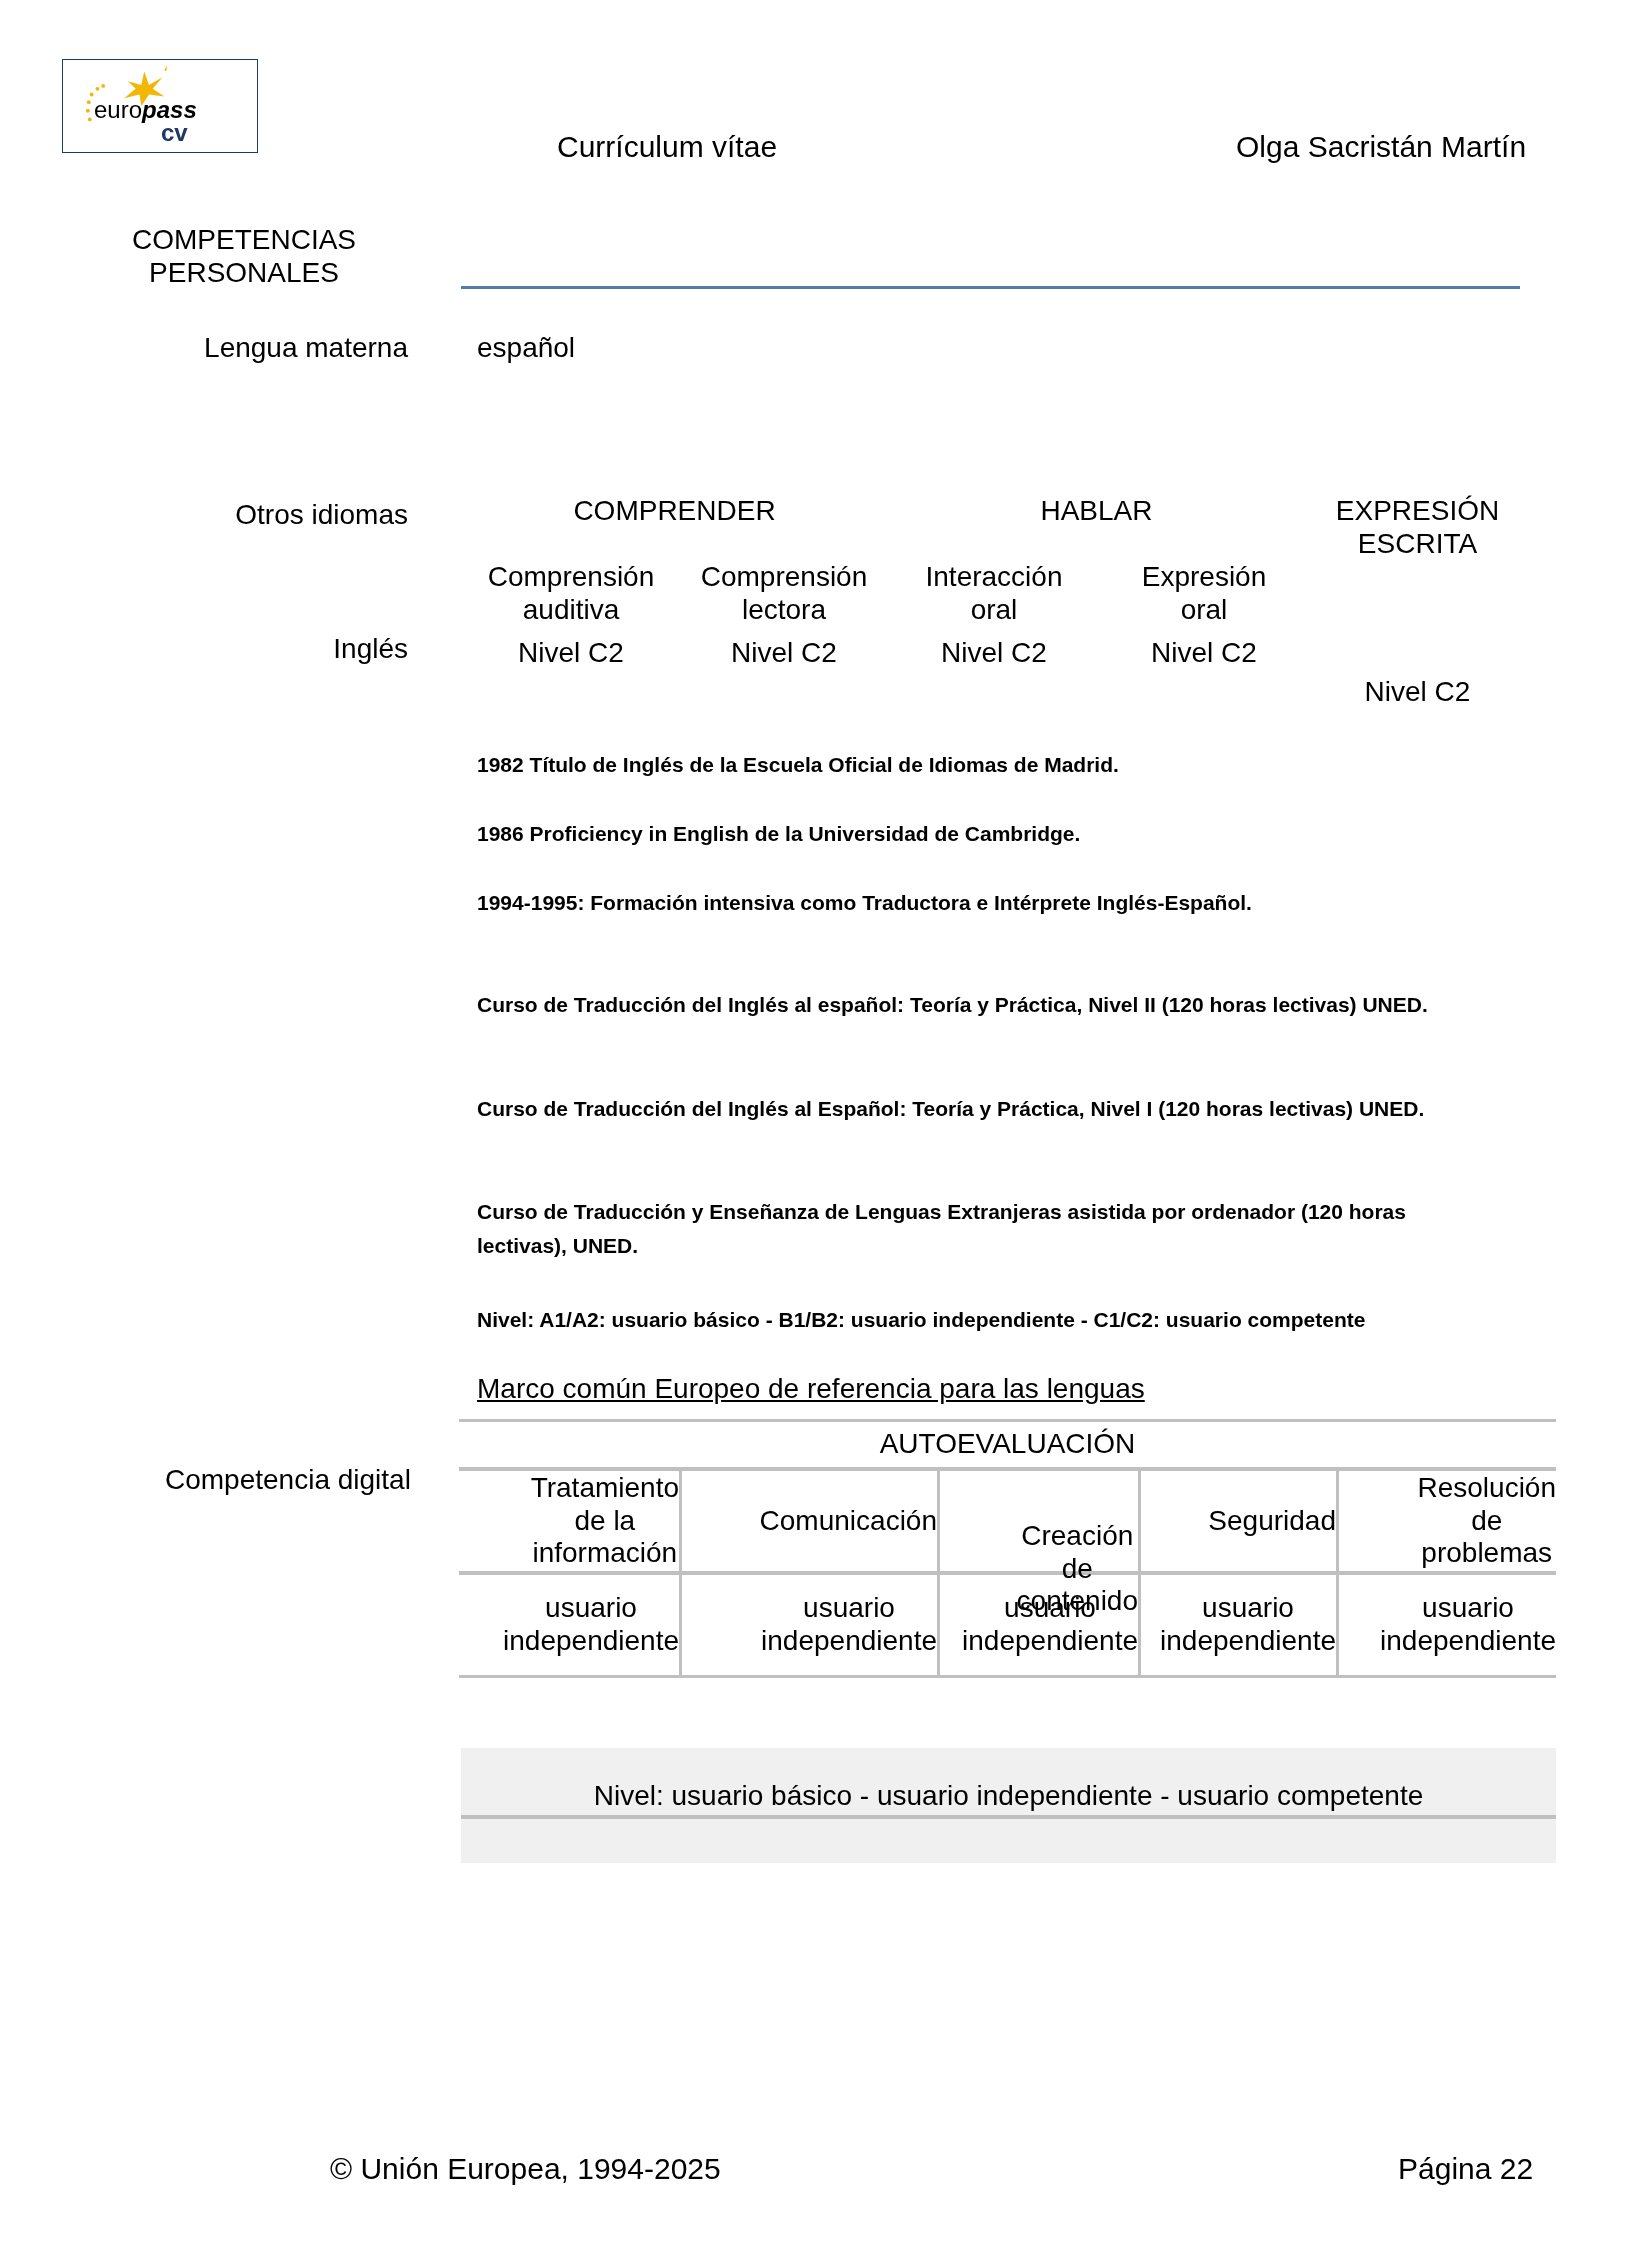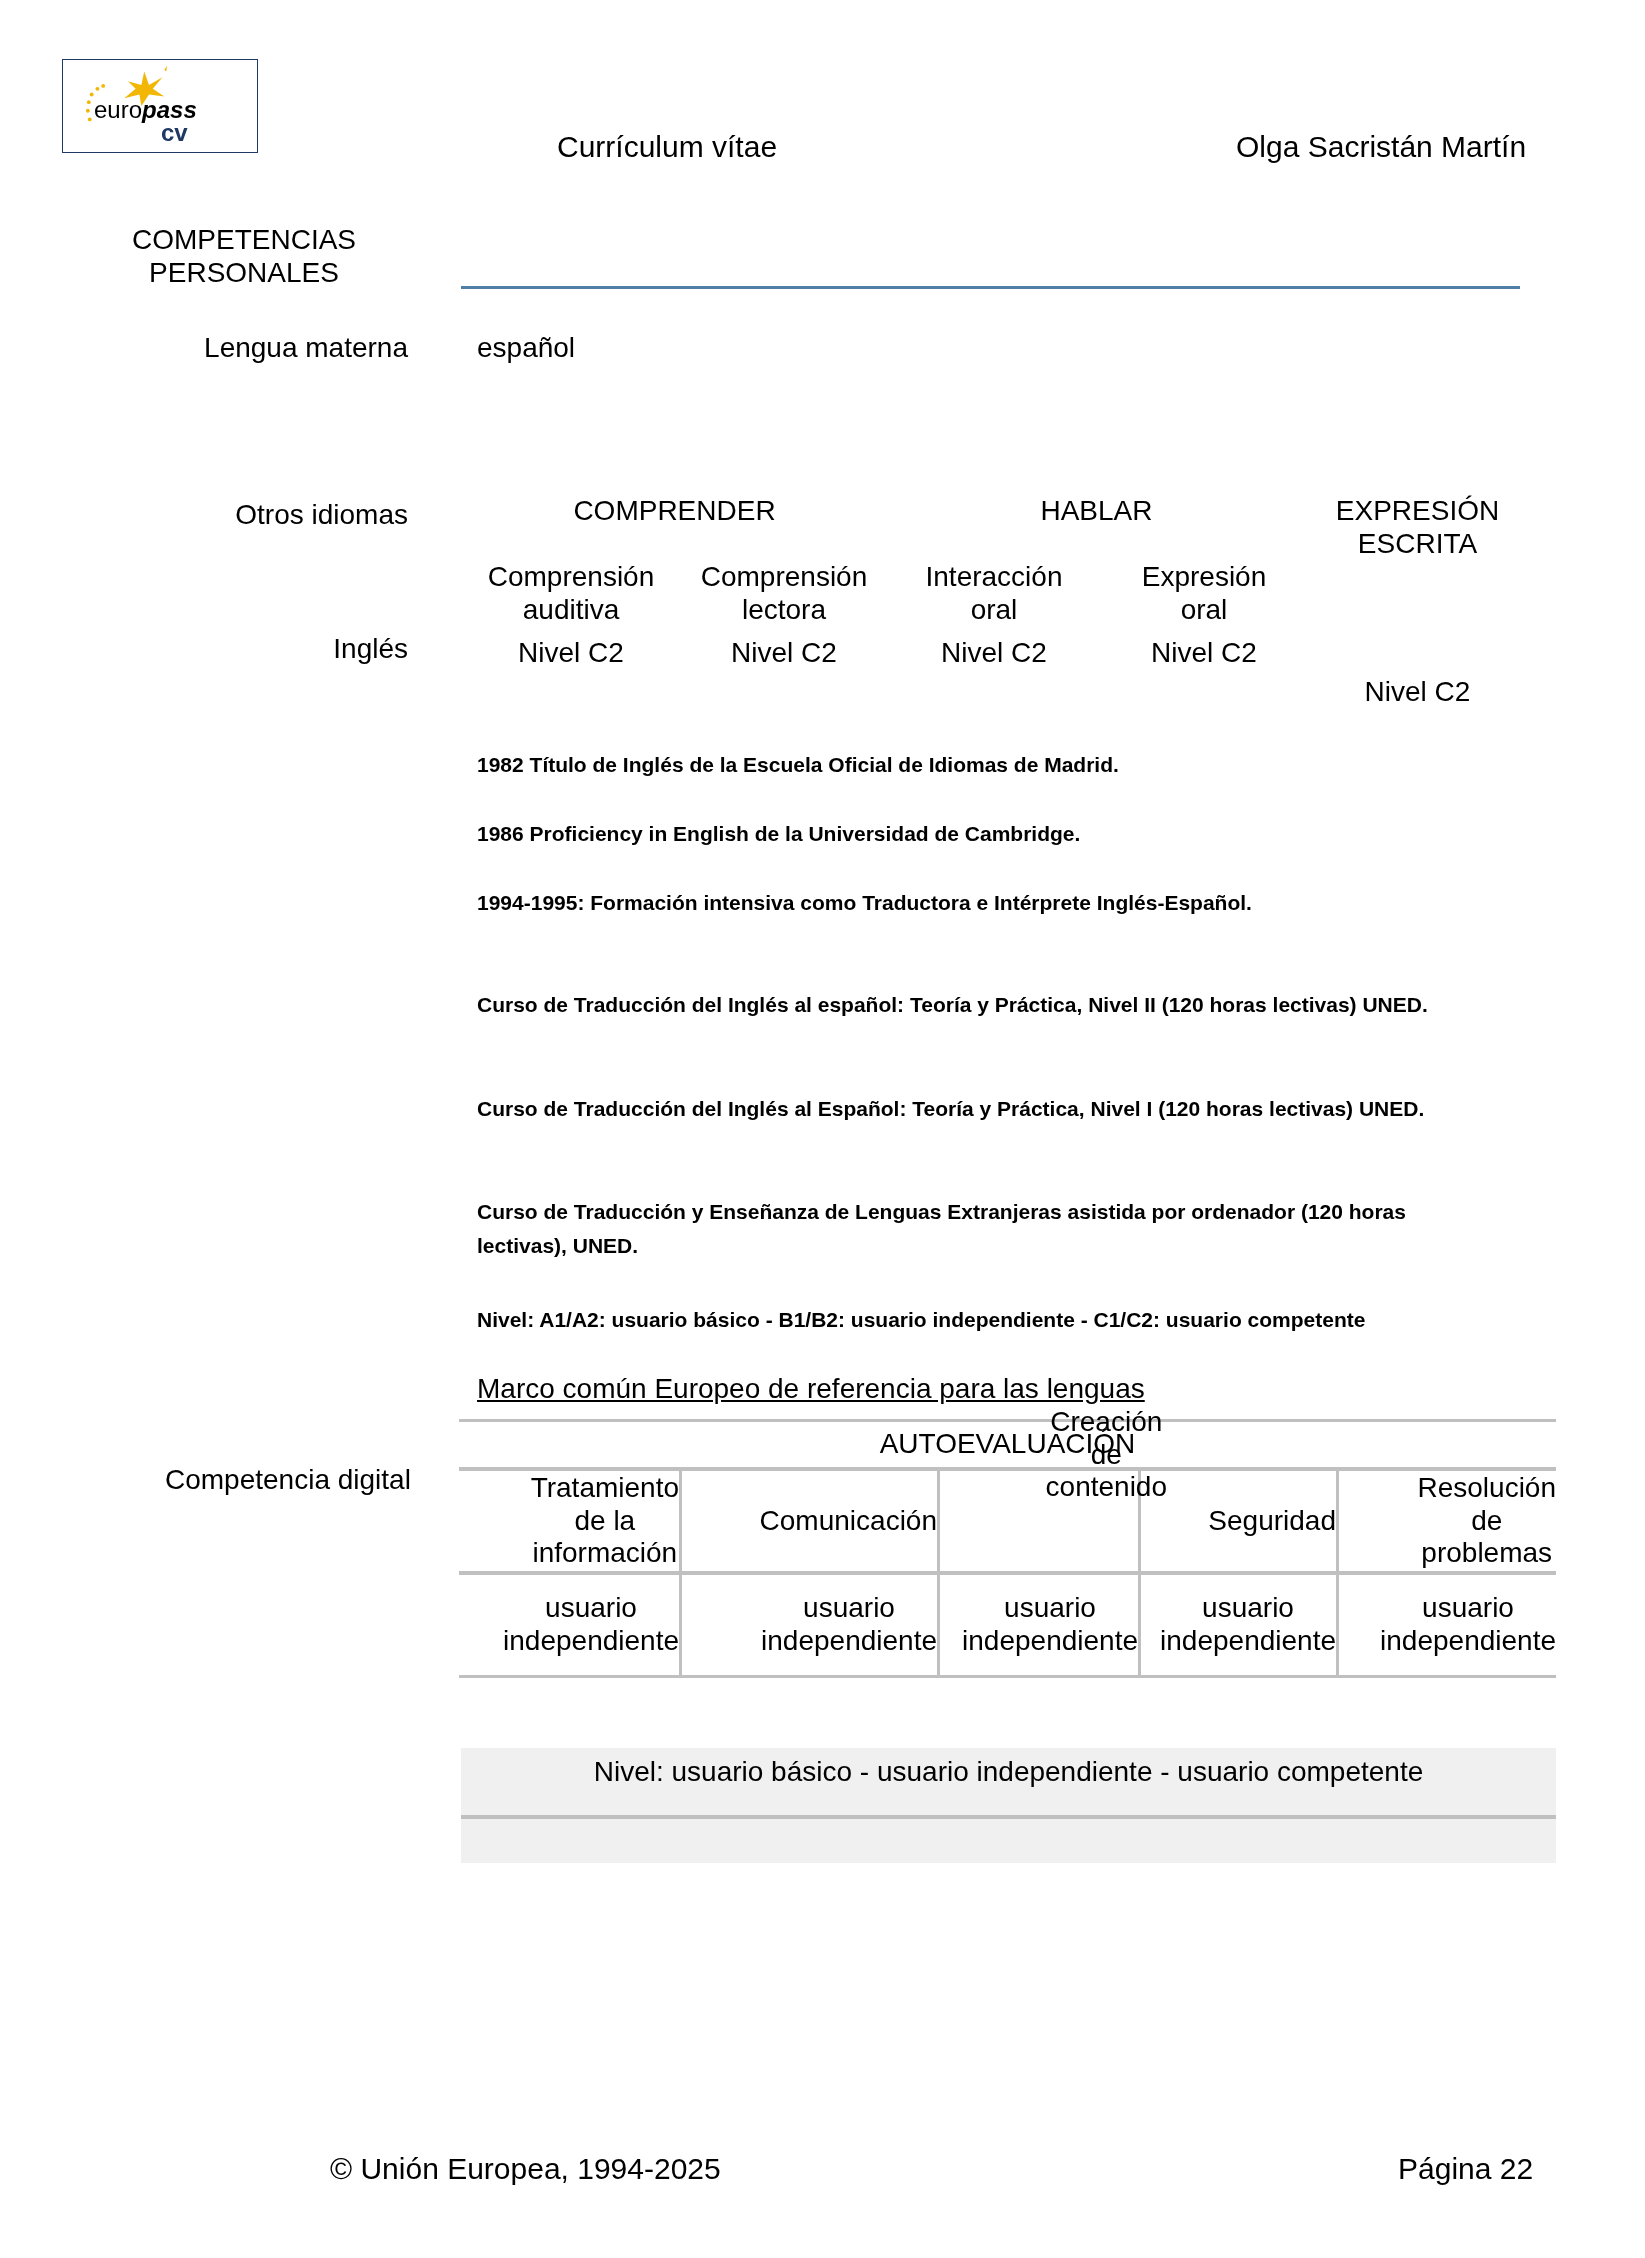--- a/index.html
+++ b/index.html
@@ -107,21 +107,21 @@
 <div class="abs gline" style="left:1336px;top:1469px;width:2.9px;height:207px;"></div>
 
 <div class="abs cell" style="left:459px;top:1471px;width:220px;height:100px;">
   <div>
       <div>Tratamiento</div>
       <div>de la</div>
       <div>información</div>
     </div>
 </div>
 <div class="abs cell" style="left:682px;top:1471px;width:255px;height:100px;">Comunicación</div>
-<div class="abs cell" style="left:940px;top:1405px;width:198px;height:100px;padding-left:29px;">
+<div class="abs cell" style="left:940px;top:1519px;width:198px;height:100px;">
   <div>
       <div>Creación</div>
       <div>de</div>
       <div>contenido</div>
     </div>
 </div>
 <div class="abs cell" style="left:1140px;top:1471px;width:196px;height:100px;">Seguridad</div>
 <div class="abs cell" style="left:1339px;top:1471px;width:217px;height:100px;">
   <div>
       <div>Resolución</div>
@@ -155,19 +155,19 @@
     </div>
 </div>
 <div class="abs cell" style="left:1339px;top:1575px;width:217px;height:99px;">
   <div>
       <div>usuario</div>
       <div>independiente</div>
     </div>
 </div>
 
 <div class="abs" style="left:461px;top:1748px;width:1095px;height:115px;background:#f0f0f0;">
-  <div class="t center" style="margin-top:8px;">Nivel: usuario básico - usuario independiente - usuario competente</div>
+  <div class="t center" style="margin-top:32px;">Nivel: usuario básico - usuario independiente - usuario competente</div>
 </div>
 <div class="abs gline" style="left:461px;top:1815px;width:1095px;height:3.8px;"></div>
 
 <div class="abs t sm" style="left:330px;top:2153px;">© Unión Europea, 1994-2025</div>
 <div class="abs t sm" style="left:1398px;top:2153px;">Página 22</div>
 
 
 </body></html>

